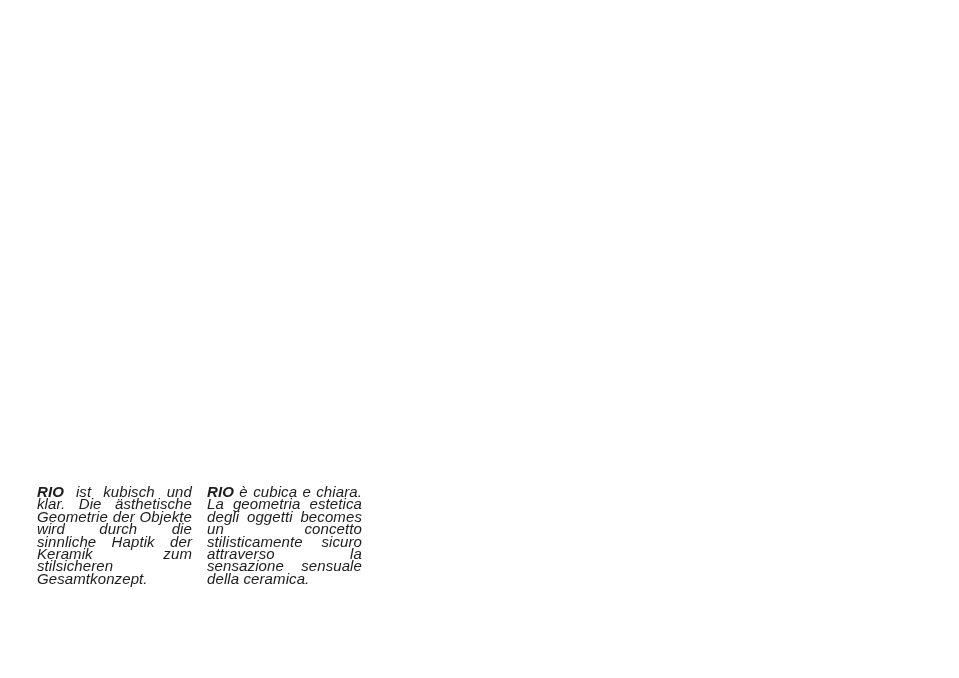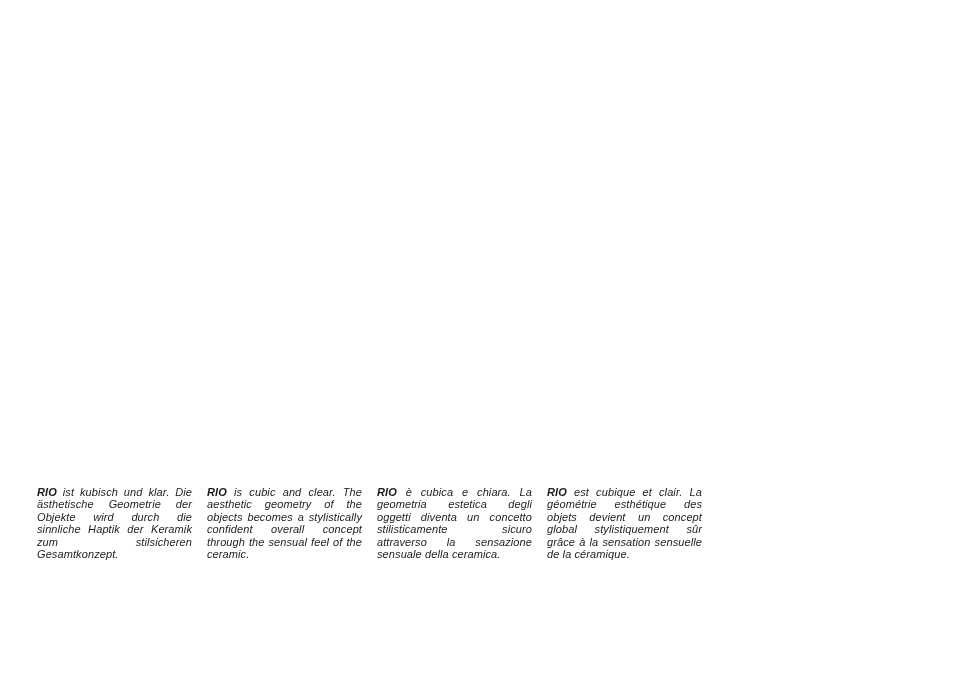--- a/index.html
+++ b/index.html
@@ -29,21 +29,21 @@
   }
   .lang-col {
     width: 155px;
     flex: 0 0 155px;
   }
   .lang-col p {
     margin: 0;
     font-family: "Liberation Sans", sans-serif;
     font-style: italic;
     font-weight: 400;
-    font-size: 11px;
+    font-size: 15px;
     line-height: 12.4px;
     letter-spacing: 0.1px;
     color: #1c1c1c;
     text-align: justify;
     text-justify: inter-word;
   }
   .lang-col p .lead {
     font-weight: 700;
     font-style: italic;
   }
@@ -52,28 +52,22 @@
 <body>
 
 <div class="page">
 
   <div class="lang-columns">
 
     <div class="lang-col">
       <p><span class="lead">RIO</span> <span>ist kubisch und klar. Die ästhetische Geometrie der Objekte wird durch die sinnliche Haptik der Keramik zum stilsicheren Gesamtkonzept.</span></p>
     </div>
 
+
     <div class="lang-col">
-      <p><span class="lead">RIO</span> <span>is cubic and clear. The aesthetic geometry of the objects becomes a stylistically confident overall concept through the sensual feel of the ceramic.</span></p>
+      <p><span class="lead">RIO</span> <span>è cubica e chiara. La geometria estetica degli oggetti becomes un concetto stilisticamente sicuro attraverso la sensazione sensuale della ceramica.</span></p>
     </div>
 
-    <div class="lang-col">
-      <p><span class="lead">RIO</span> <span>è cubica e chiara. La geometria estetica degli oggetti diventa un concetto stilisticamente sicuro attraverso la sensazione sensuale della ceramica.</span></p>
-    </div>
-
-    <div class="lang-col">
-      <p><span class="lead">RIO</span> <span>est cubique et clair. La géométrie esthétique des objets devient un concept global stylistiquement sûr grâce à la sensation sensuelle de la céramique.</span></p>
-    </div>
 
 
   </div>
 
 </div>
 
 </body></html>

